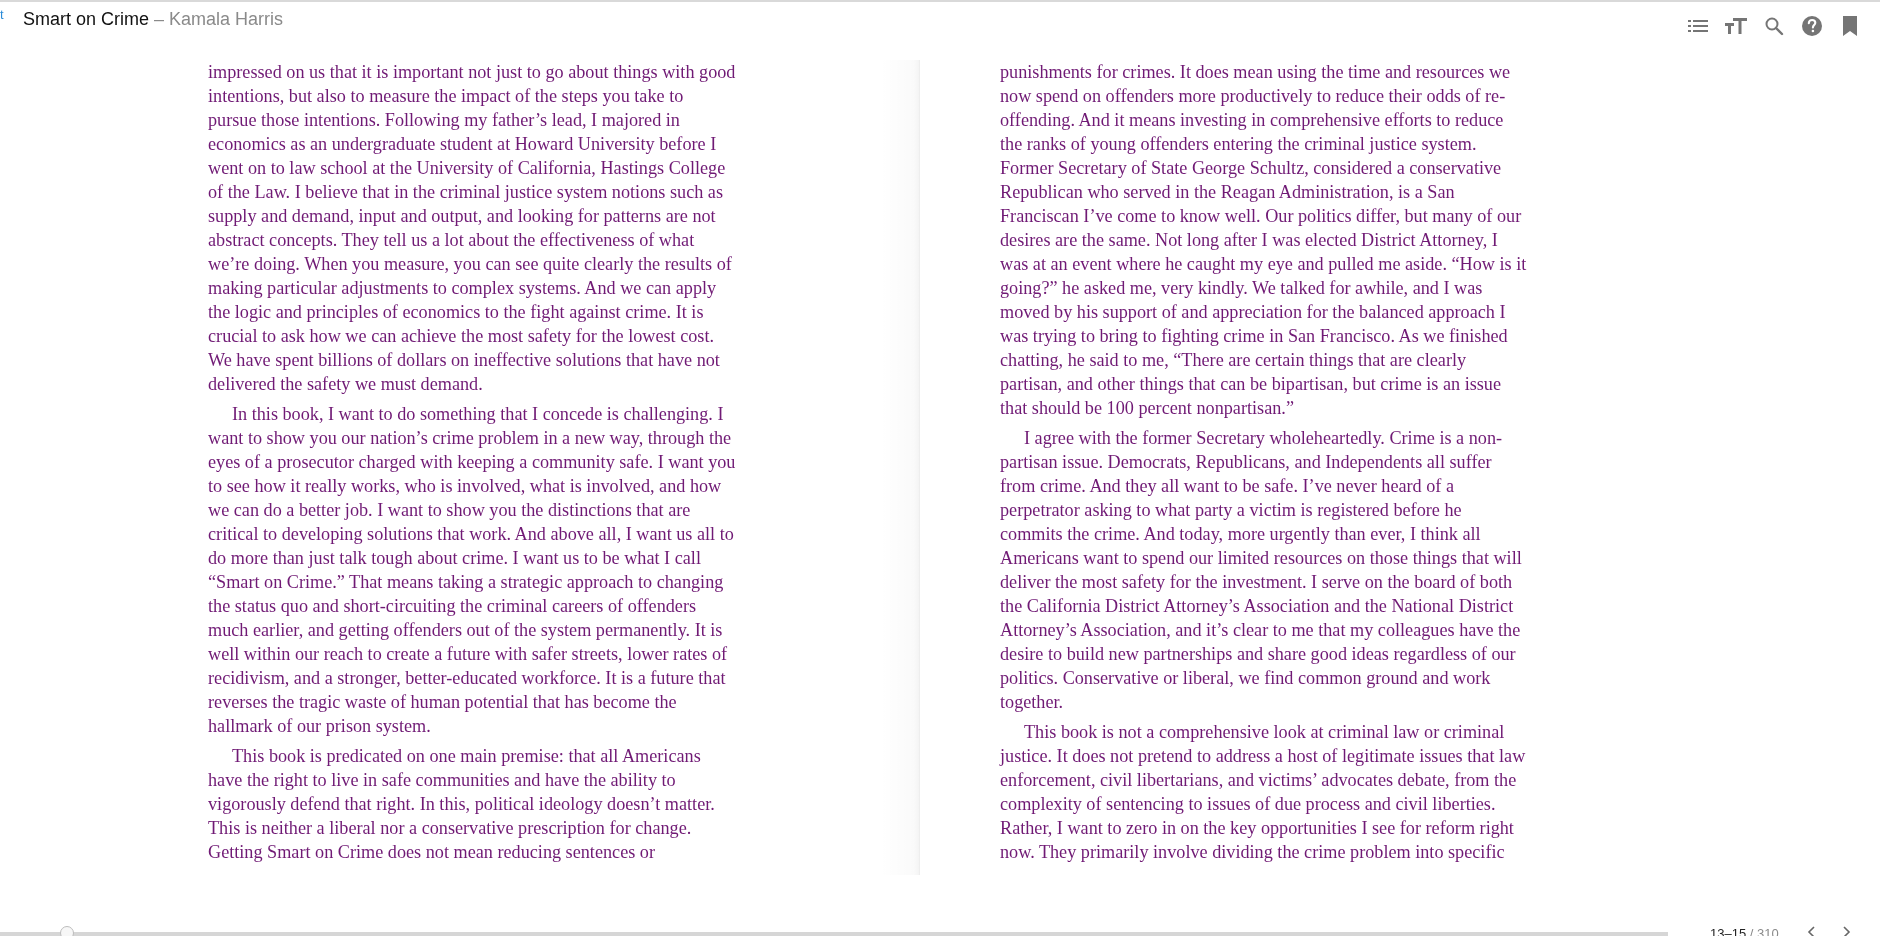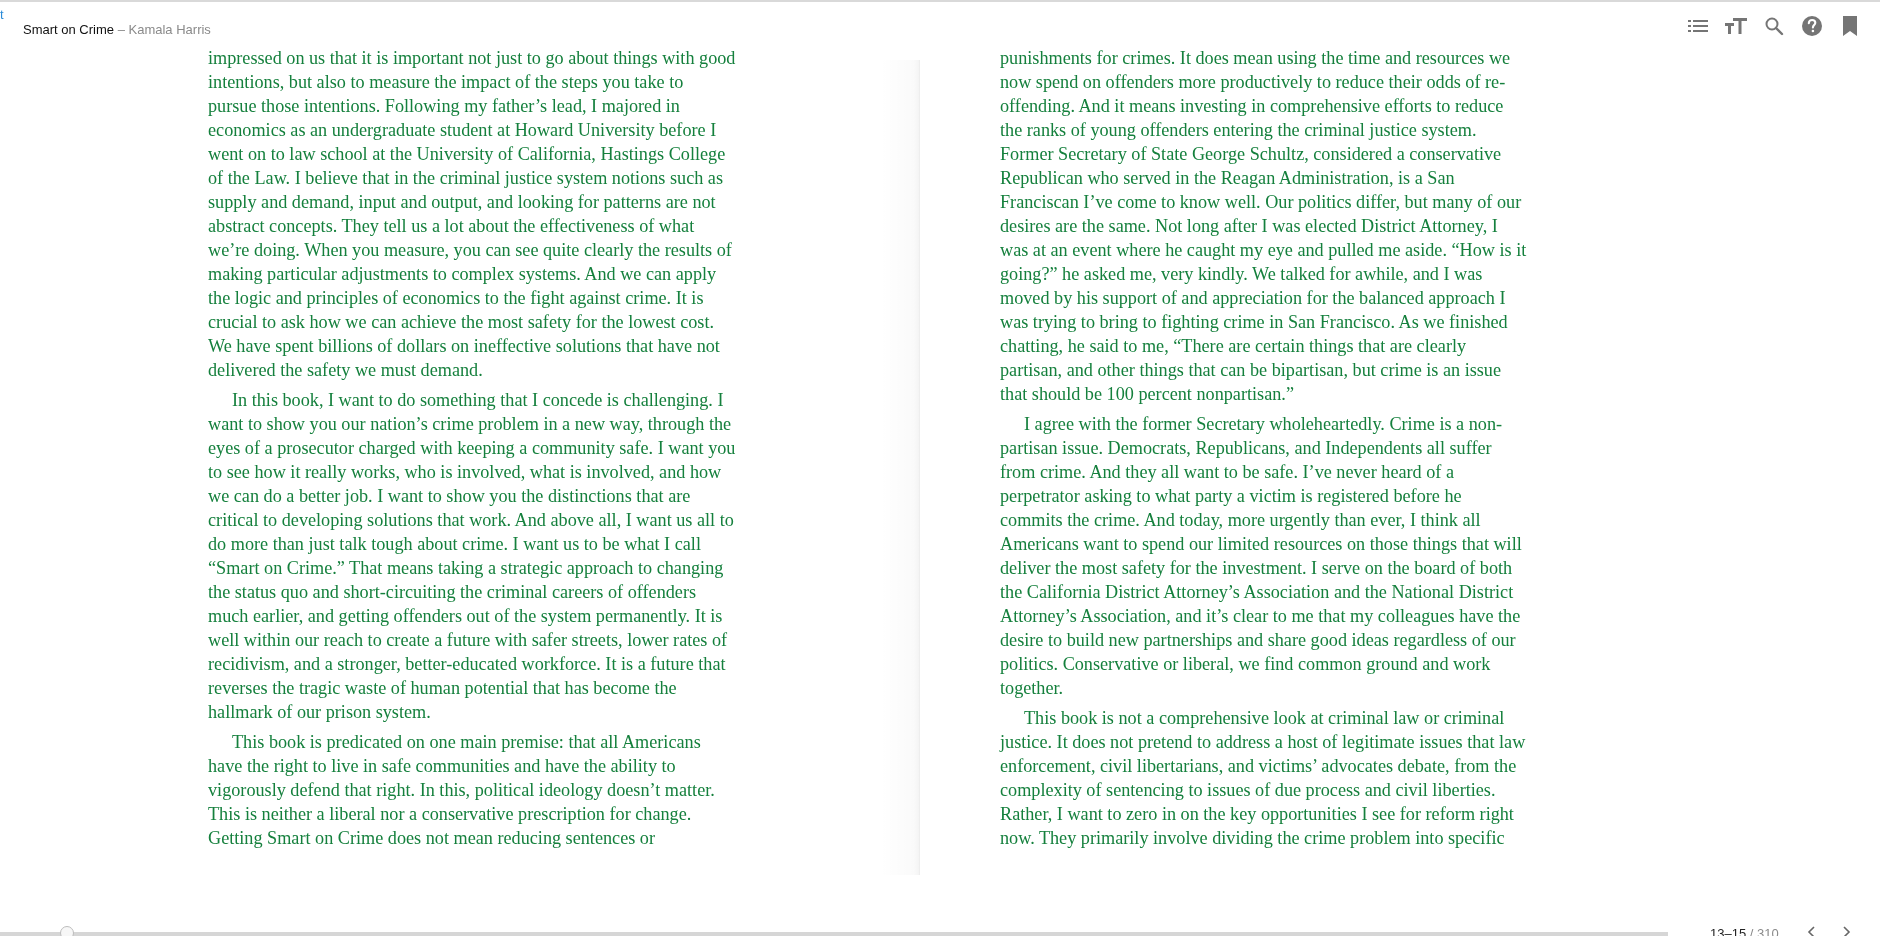--- a/index.html
+++ b/index.html
@@ -15,41 +15,41 @@
     position: absolute; left: 0; top: 0; width: 1880px; height: 2px;
     background: #d9d9d9;
   }
   .titlebar {
     position: absolute; left: 0; top: 2px; width: 1880px; height: 30px;
   }
   .back-link {
     position: absolute; left: 0; top: 5px; font-size: 13px; color: #2a8bd8;
   }
   .book-title {
-    position: absolute; left: 23px; top: 20px; font-size: 13px; color: #111;
+    position: absolute; left: 23px; top: 7px; font-size: 18px; color: #111;
     white-space: nowrap;
     text-align: right;
   }
   .book-title .sep, .book-title .author { color: #8a8a8a; }
   .toolbar {
     position: absolute; right: 18px; top: 12px; height: 28px;
     display: flex; align-items: center; gap: 14px;
   }
   .tb-btn {
     width: 24px; height: 24px; display: flex; align-items: center; justify-content: center;
     cursor: pointer;
   }
   .tb-btn svg { display: block; }
 
   .page {
-    position: absolute; top: 46px;
+    position: absolute; top: 60px;
     font-family: "Liberation Serif", serif;
     font-size: 18.2px;
     line-height: 24px;
-    color: #15803d;
+    color: #701a75;
   }
   .page.left { left: 208px; width: 600px; }
   .page.right { left: 1000px; width: 600px; }
   .page p { margin: 0 0 6px 0; white-space: pre-line; }
 
   .spine {
     position: absolute; left: 880px; top: 60px; width: 40px; height: 815px;
     background: linear-gradient(to right, rgba(255,255,255,0) 0%, rgba(0,0,0,0.018) 85%, rgba(0,0,0,0.045) 97%, rgba(0,0,0,0.0) 100%);
   }
   .spine-line {

